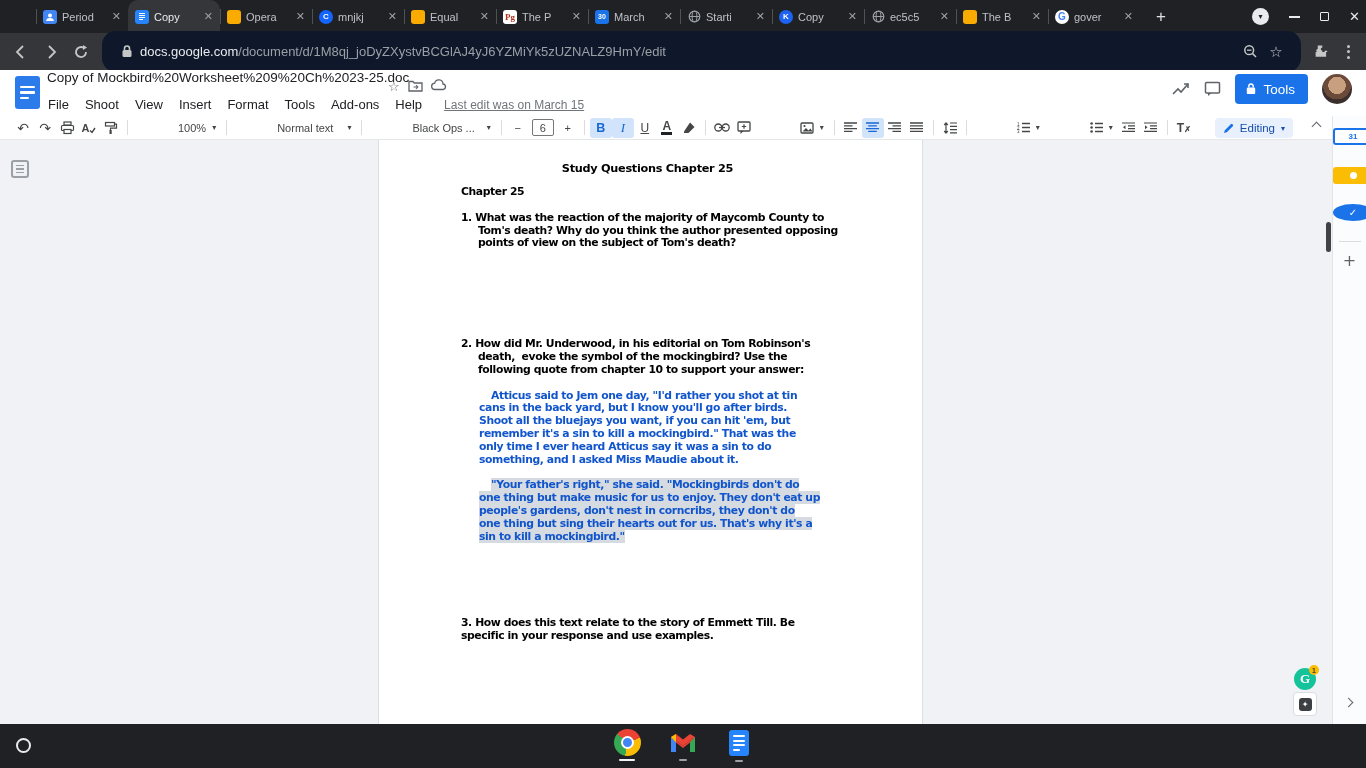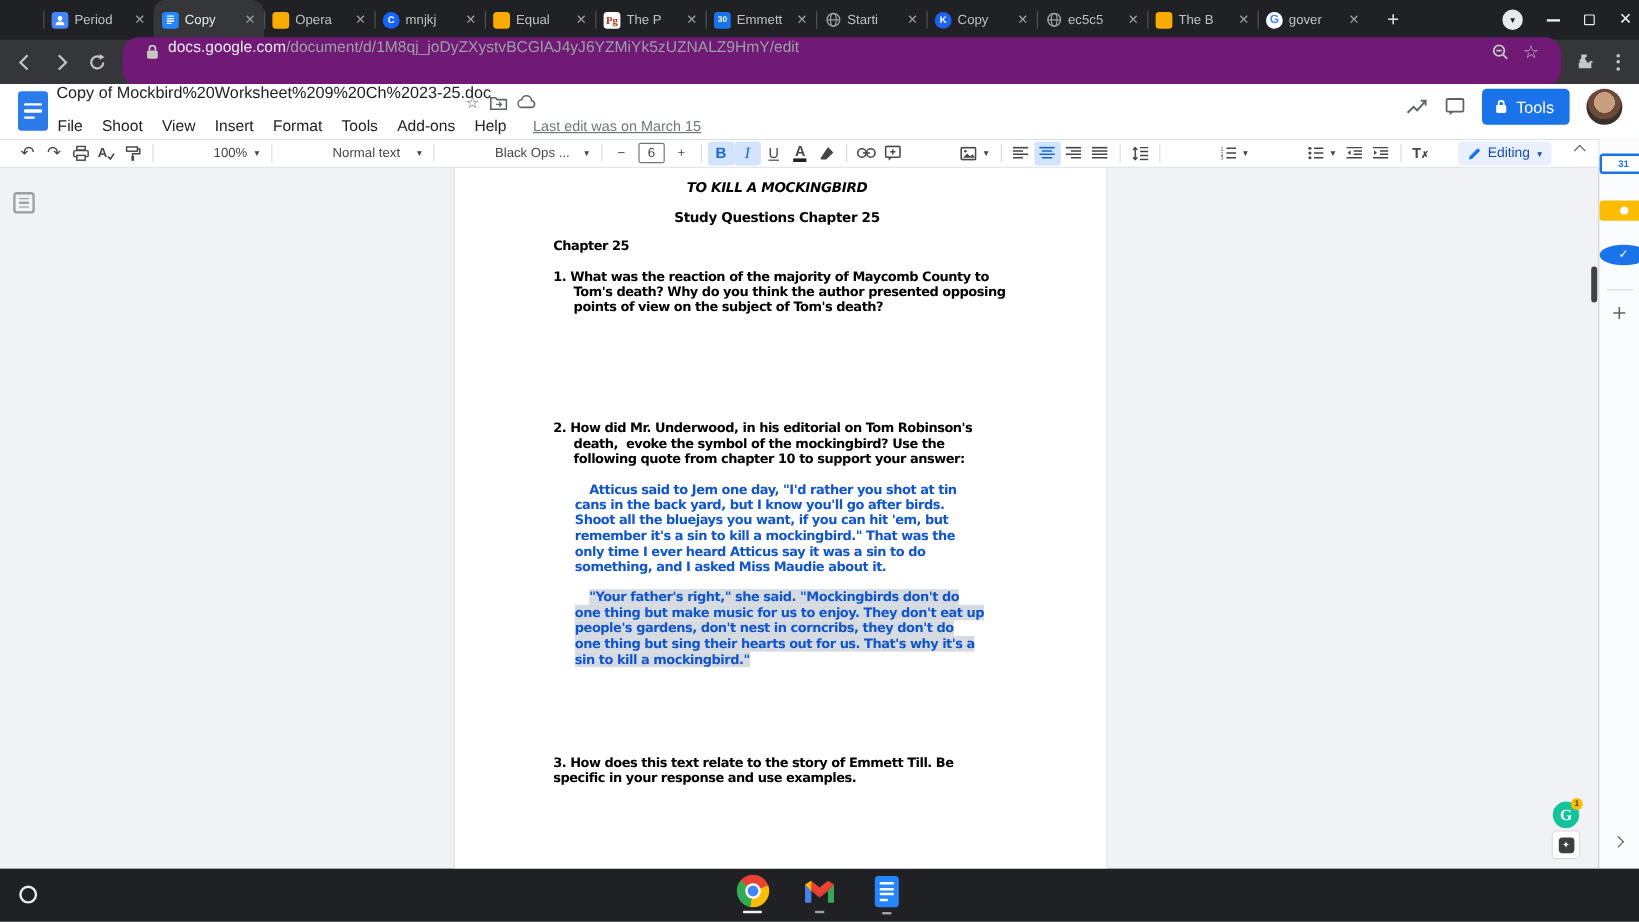--- a/index.html
+++ b/index.html
@@ -35,22 +35,22 @@
   .wincontrols { position:absolute; right:6px; top:0; height:33px; display:flex; align-items:center; gap:20px; }
   .wc-circle { width:17px; height:17px; background:#e8eaed; border-radius:50%; display:flex; align-items:center;
                justify-content:center; color:#202124; font-size:8px; }
   .wc-min { width:11px; height:2px; background:#e8eaed; }
   .wc-restore { width:9px; height:9px; border:1.6px solid #e8eaed; border-radius:1px; }
   .wc-close { color:#e8eaed; font-size:13px; font-family:"DejaVu Sans",sans-serif; }
   
   .addressbar { position:absolute; top:33px; left:0; right:0; height:37px; background:#35363a;
                 display:flex; align-items:center; padding:0 6px; }
   .nav-ic { width:30px; height:30px; display:flex; align-items:center; justify-content:center; flex:none; }
-  .omnibox { flex:1; height:41px; margin:0 6px; background:#701a75; border-radius:14px; display:flex;
-             align-items:flex-start; padding:0 12px; font-size:13px; color:#e8eaed; min-width:0; }
+  .omnibox { flex:1; height:41px; margin:0 6px; background:#0f172a; border-radius:14px; display:flex;
+             align-items:center; padding:0 12px; font-size:13px; color:#e8eaed; min-width:0; }
   .omni-url { flex:1; overflow:hidden; white-space:nowrap; }
   .omni-path { color:#9aa0a6; }
   .omni-ic { width:26px; height:24px; display:flex; align-items:center; justify-content:center; flex:none; }
   .star-g { color:#c4c7c5; font-size:15px; font-family:"DejaVu Sans",sans-serif; }
   .dots { display:flex; flex-direction:column; gap:2.5px; padding:0 10px; }
   .dots i { width:3px; height:3px; background:#c4c7c5; border-radius:50%; }
   
   .docsheader { position:absolute; top:70px; left:0; right:0; height:46px; background:#fff; }
   .docslogo { position:absolute; left:15px; top:6px; width:25px; height:33px; background:#2b7cea;
               border-radius:3px; display:flex; flex-direction:column; gap:3px; justify-content:center; padding:0 5px; }
@@ -186,21 +186,21 @@
         <span class="tab-label">Equal</span>
         <span class="tab-close">✕</span>
       </div>
       <div class="tab">
         <span class="fav fav-pg">Pg</span>
         <span class="tab-label">The P</span>
         <span class="tab-close">✕</span>
       </div>
       <div class="tab">
         <span class="fav fav-calendar">30</span>
-        <span class="tab-label">Emmett</span>
+        <span class="tab-label">March</span>
         <span class="tab-close">✕</span>
       </div>
       <div class="tab">
         <span class="fav fav-globe">
           <svg width="13" height="13" viewBox="0 0 13 13">
             <circle cx="6.5" cy="6.5" r="5.3" fill="none" stroke="#9aa0a6" stroke-width="1.2"></circle>
             <ellipse cx="6.5" cy="6.5" rx="2.4" ry="5.3" fill="none" stroke="#9aa0a6" stroke-width="1"></ellipse>
             <path d="M1.2 6.5 H11.8" stroke="#9aa0a6" stroke-width="1"></path>
           </svg>
         </span>
@@ -494,21 +494,20 @@
 </div>
 
 <div class="canvas">
   <div class="outline-ic">
       <i></i>
       <i></i>
       <i></i>
     </div>
   <div class="page">
     <div class="pagein">
-      <p class="ttl" style="margin-top:0;font-style:italic">TO KILL A MOCKINGBIRD</p>
       <p class="ttl" style="margin-top:12px">Study Questions Chapter 25</p>
       <p class="p" style="margin-top:11px">Chapter 25</p>
       <p class="p hang" style="margin-top:13px">1. What was the reaction of the majority of Maycomb County to
 Tom's death? Why do you think the author presented opposing
 points of view on the subject of Tom's death?</p>
       <p class="p hang" style="margin-top:88px">2. How did Mr. Underwood, in his editorial on Tom Robinson's
 death,  evoke the symbol of the mockingbird? Use the
 following quote from chapter 10 to support your answer:</p>
       <p class="p quote" style="margin-top:13px">Atticus said to Jem one day, "I'd rather you shot at tin
 cans in the back yard, but I know you'll go after birds.

